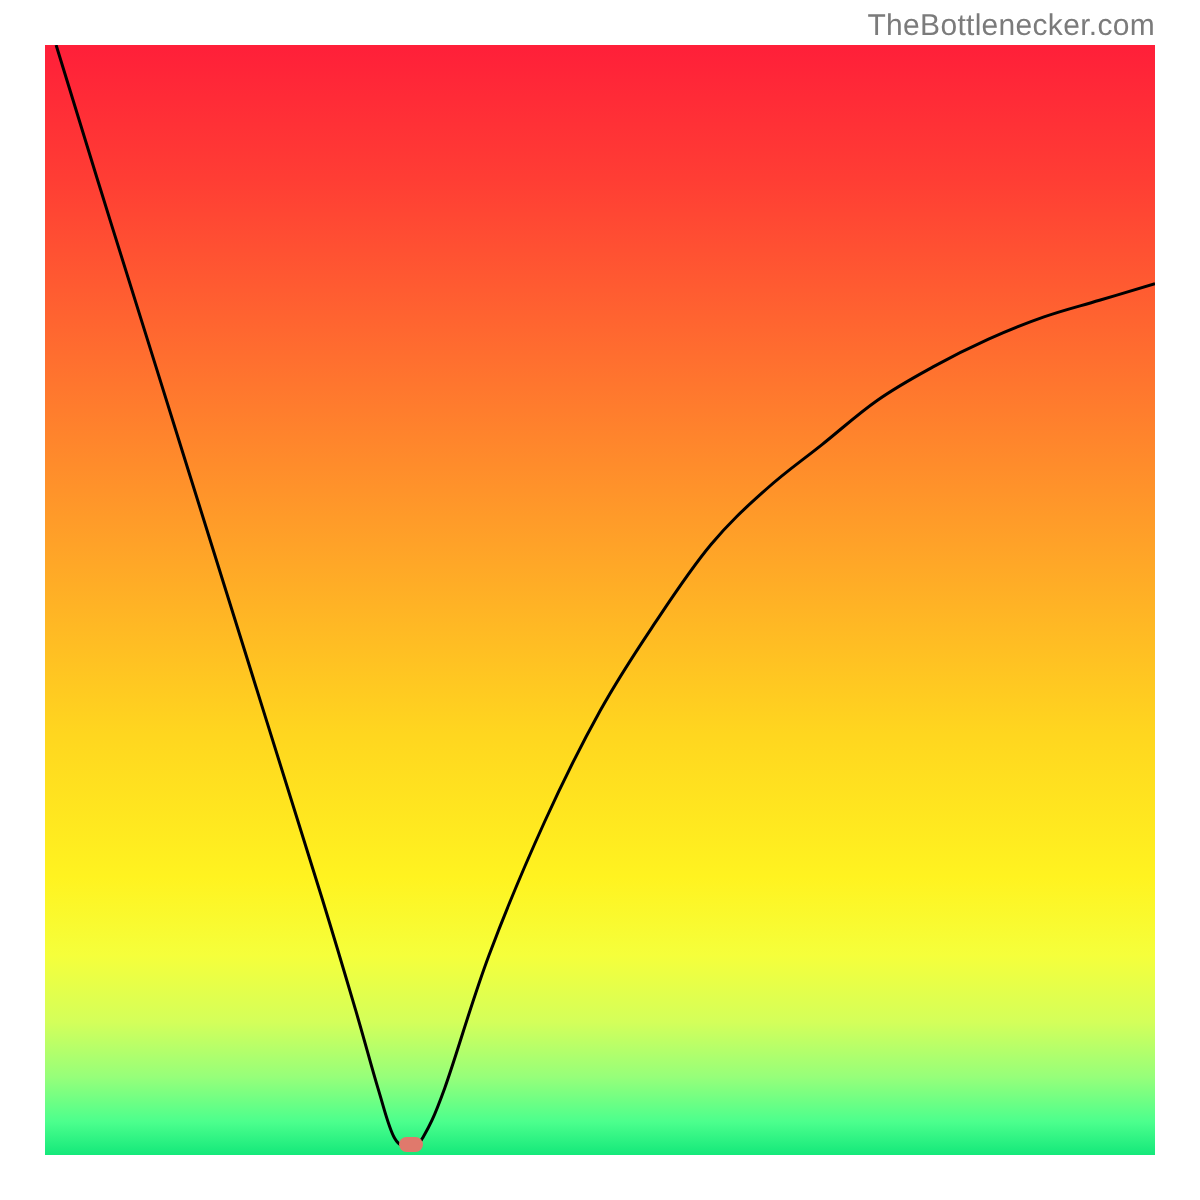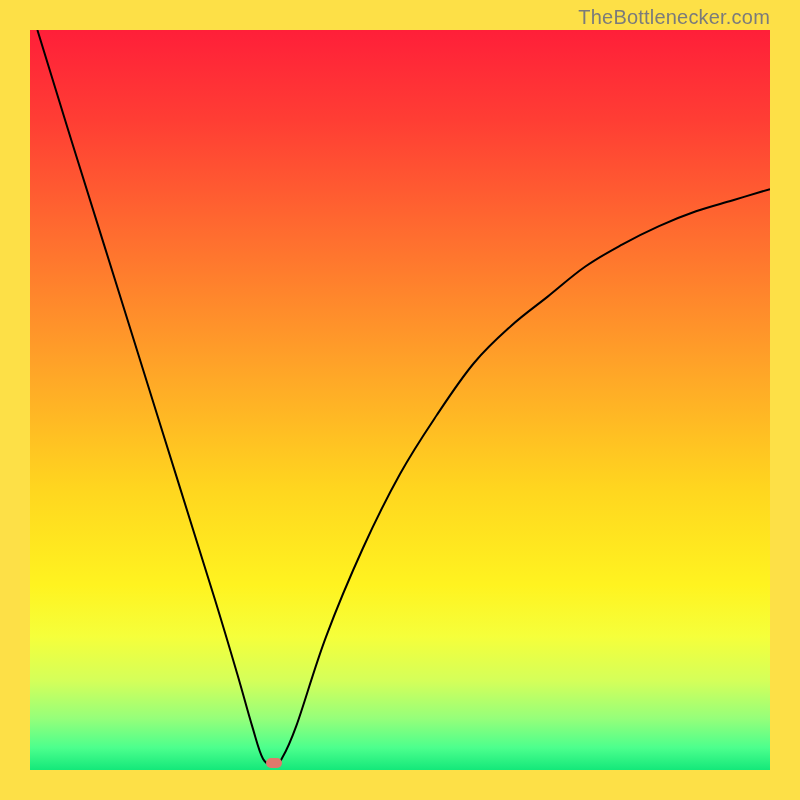--- a/index.html
+++ b/index.html
@@ -9,21 +9,21 @@
     height: 800px;
     overflow: hidden;
     background: #000;
     font-family: Arial, Helvetica, sans-serif;
   }
   .frame {
     position: absolute;
     top: 0; left: 0;
     width: 800px;
     height: 800px;
-    background: #fde047;
+    background: #ffffff;
   }
   .plot-area {
     position: absolute;
     top: 30px;
     left: 30px;
     width: 740px;
     height: 740px;
     overflow: hidden;
   }
   .gradient-bg {

